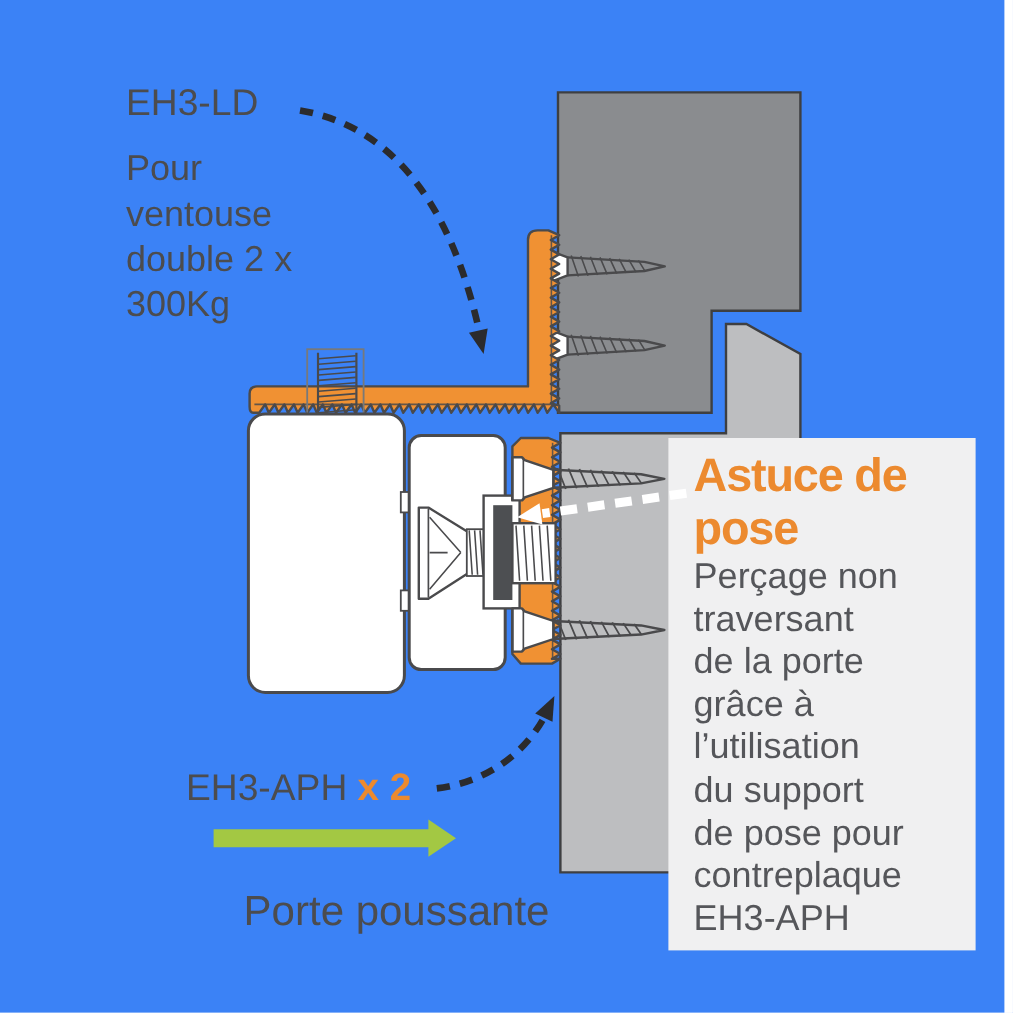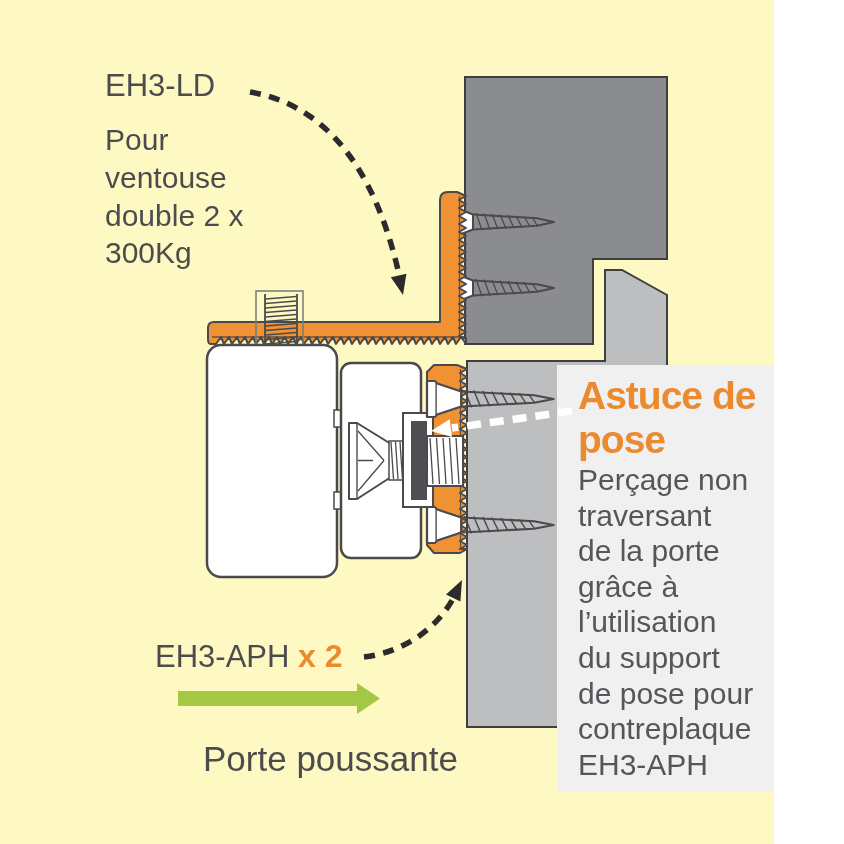--- a/index.html
+++ b/index.html
@@ -1,16 +1,16 @@
 <!DOCTYPE html>
 <html><head>
 <meta charset="utf-8">
 <style>
   html,body{margin:0;padding:0;background:#ffffff;}
-  .stage{position:relative;width:774px;height:844px;background:#fef9c3;overflow:hidden;
+  .stage{position:relative;width:837px;height:844px;background:#3b82f6;overflow:hidden;
          font-family:"Liberation Sans",sans-serif;}
   svg{display:block}
   text{font-family:"Liberation Sans",sans-serif;}
   .t-dark{fill:#4C4C4E;font-size:30px;}
   .t-title{fill:#4C4C4E;font-size:31px;}
   .t-aph{fill:#4C4C4E;font-size:31px;}
   .t-qty{fill:#EC8A2F;font-size:32px;font-weight:bold;}
   .t-porte{fill:#4C4C4E;font-size:35px;}
   .t-head{fill:#EC8A2F;font-size:39px;font-weight:bold;letter-spacing:-1px;}
   .t-body{fill:#55565A;font-size:30px;}

